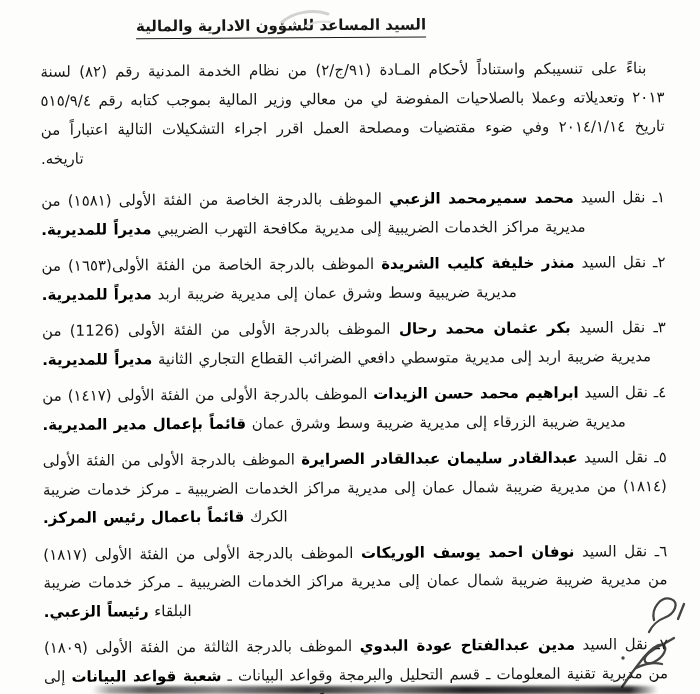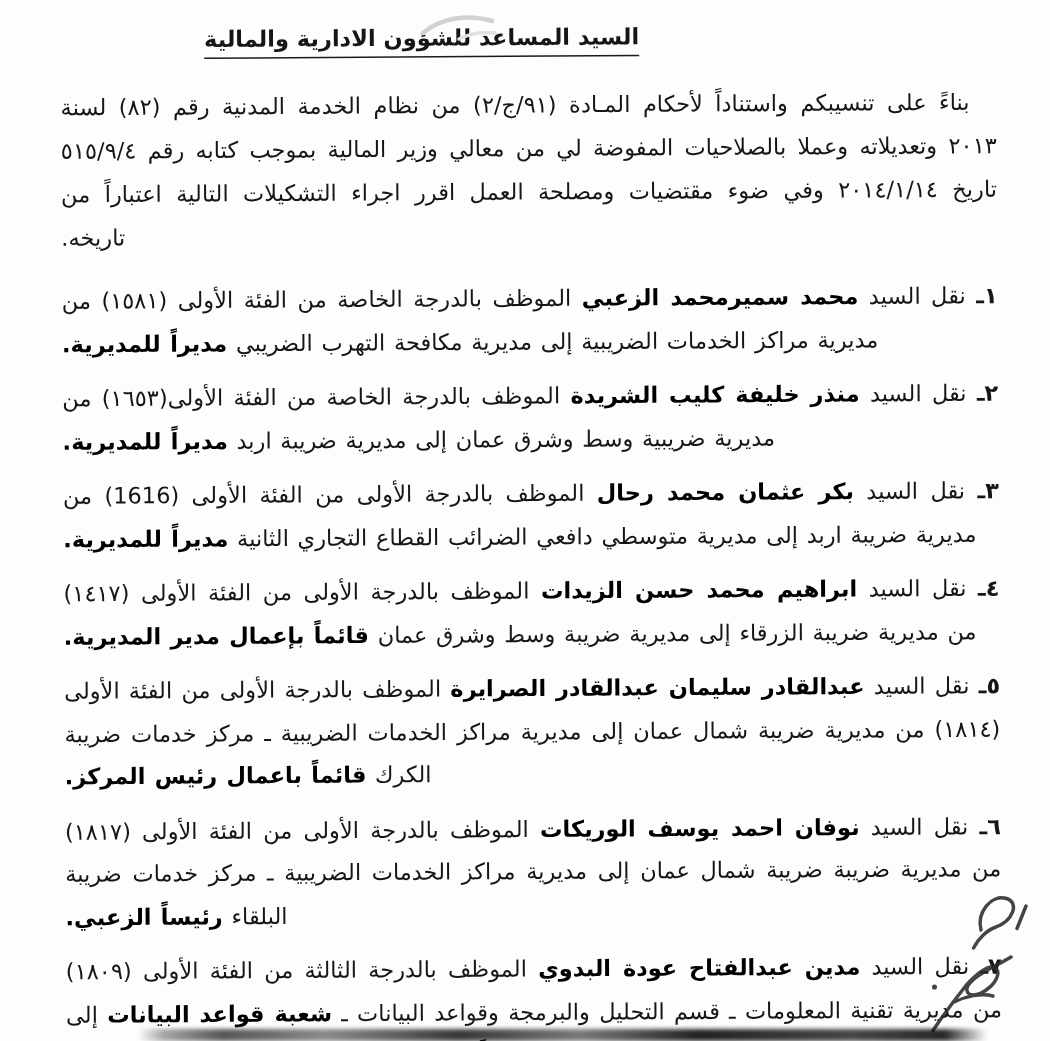--- a/index.html
+++ b/index.html
@@ -43,21 +43,21 @@
   }
   .items { margin-top: 13px; }
   .item {
     margin: 0 0 8px 0;
     font-size: 15px;
     line-height: 28.5px;
     text-align: justify;
     text-align-last: left;
     word-spacing: 1px;
   }
-  .item .num { font-weight: bold; }
+  .item .num { font-weight: normal; }
   .item .b { font-weight: bold; color: #000; }
   
   .smudge {
     position: absolute; left: 278px; top: 4px;
     width: 62px; height: 26px;
     pointer-events: none;
   }
   
   .signature {
     position: absolute; right: 0px; top: 584px;
@@ -94,21 +94,21 @@
       <div class="title">السيد المساعد للشؤون الادارية والمالية</div>
     </div>
 
     <p class="intro">بناءً على تنسيبكم واستناداً لأحكام المـادة (٩١/ج/٢) من نظام الخدمة المدنية رقم (٨٢) لسنة ٢٠١٣ وتعديلاته وعملا بالصلاحيات المفوضة لي من معالي وزير المالية بموجب كتابه رقم ٥١٥/٩/٤ تاريخ ٢٠١٤/١/١٤ وفي ضوء مقتضيات ومصلحة العمل اقرر اجراء التشكيلات التالية اعتباراً من تاريخه.</p>
 
     <div class="items">
     <p class="item"><span class="num">١ـ</span> <span class="itext"><span>نقل السيد </span><span class="b">محمد سميرمحمد الزعبي</span><span> الموظف بالدرجة الخاصة من الفئة الأولى (١٥٨١) من مديرية مراكز الخدمات الضريبية إلى مديرية مكافحة التهرب الضريبي </span><span class="b">مديراً للمديرية.</span></span></p>
 
     <p class="item"><span class="num">٢ـ</span> <span class="itext"><span>نقل السيد </span><span class="b">منذر خليفة كليب الشريدة</span><span> الموظف بالدرجة الخاصة من الفئة الأولى(١٦٥٣) من مديرية ضريبية وسط وشرق عمان إلى مديرية ضريبة اربد </span><span class="b">مديراً للمديرية.</span></span></p>
 
-    <p class="item"><span class="num">٣ـ</span> <span class="itext"><span>نقل السيد </span><span class="b">بكر عثمان محمد رحال</span><span> الموظف بالدرجة الأولى من الفئة الأولى (1616)  من مديرية ضريبة اربد إلى مديرية متوسطي دافعي الضرائب القطاع التجاري الثانية </span><span class="b">مديراً للمديرية.</span></span></p>
+    <p class="item"><span class="num">٣ـ</span> <span class="itext"><span>نقل السيد </span><span class="b">بكر عثمان محمد رحال</span><span> الموظف بالدرجة الأولى من الفئة الأولى (1126)  من مديرية ضريبة اربد إلى مديرية متوسطي دافعي الضرائب القطاع التجاري الثانية </span><span class="b">مديراً للمديرية.</span></span></p>
 
     <p class="item"><span class="num">٤ـ</span> <span class="itext"><span>نقل السيد </span><span class="b">ابراهيم  محمد حسن الزيدات</span><span> الموظف بالدرجة الأولى من الفئة الأولى (١٤١٧) من مديرية ضريبة الزرقاء إلى مديرية ضريبة وسط وشرق عمان </span><span class="b">قائماً بإعمال مدير المديرية.</span></span></p>
 
     <p class="item"><span class="num">٥ـ</span> <span class="itext"><span>نقل السيد </span><span class="b">عبدالقادر سليمان عبدالقادر الصرايرة</span><span> الموظف بالدرجة الأولى من الفئة الأولى (١٨١٤)  من مديرية ضريبة شمال عمان إلى مديرية مراكز الخدمات الضريبية ـ مركز خدمات ضريبة الكرك </span><span class="b">قائماً باعمال رئيس المركز.</span></span></p>
 
     <p class="item"><span class="num">٦ـ</span> <span class="itext"><span>نقل السيد </span><span class="b">نوفان احمد يوسف الوريكات</span><span> الموظف بالدرجة الأولى من الفئة الأولى (١٨١٧) من مديرية ضريبة ضريبة شمال عمان إلى مديرية مراكز الخدمات الضريبية ـ مركز خدمات ضريبة البلقاء </span><span class="b">رئيساً الزعبي.</span></span></p>
 
     <p class="item"><span class="num">٧ـ</span> <span class="itext"><span>نقل السيد </span><span class="b">مدين عبدالفتاح عودة البدوي</span><span> الموظف بالدرجة الثالثة من الفئة الأولى (١٨٠٩) من مديرية تقنية المعلومات ـ قسم التحليل والبرمجة وقواعد البيانات ـ </span><span class="b">شعبة قواعد البيانات</span><span> إلى مديرية مراكز الخدمات الضريبية ـ </span><span class="b">قائماً بإعمال  رئيس قسم المراكز الرقابية.</span></span></p>
   </div>
   </div>

